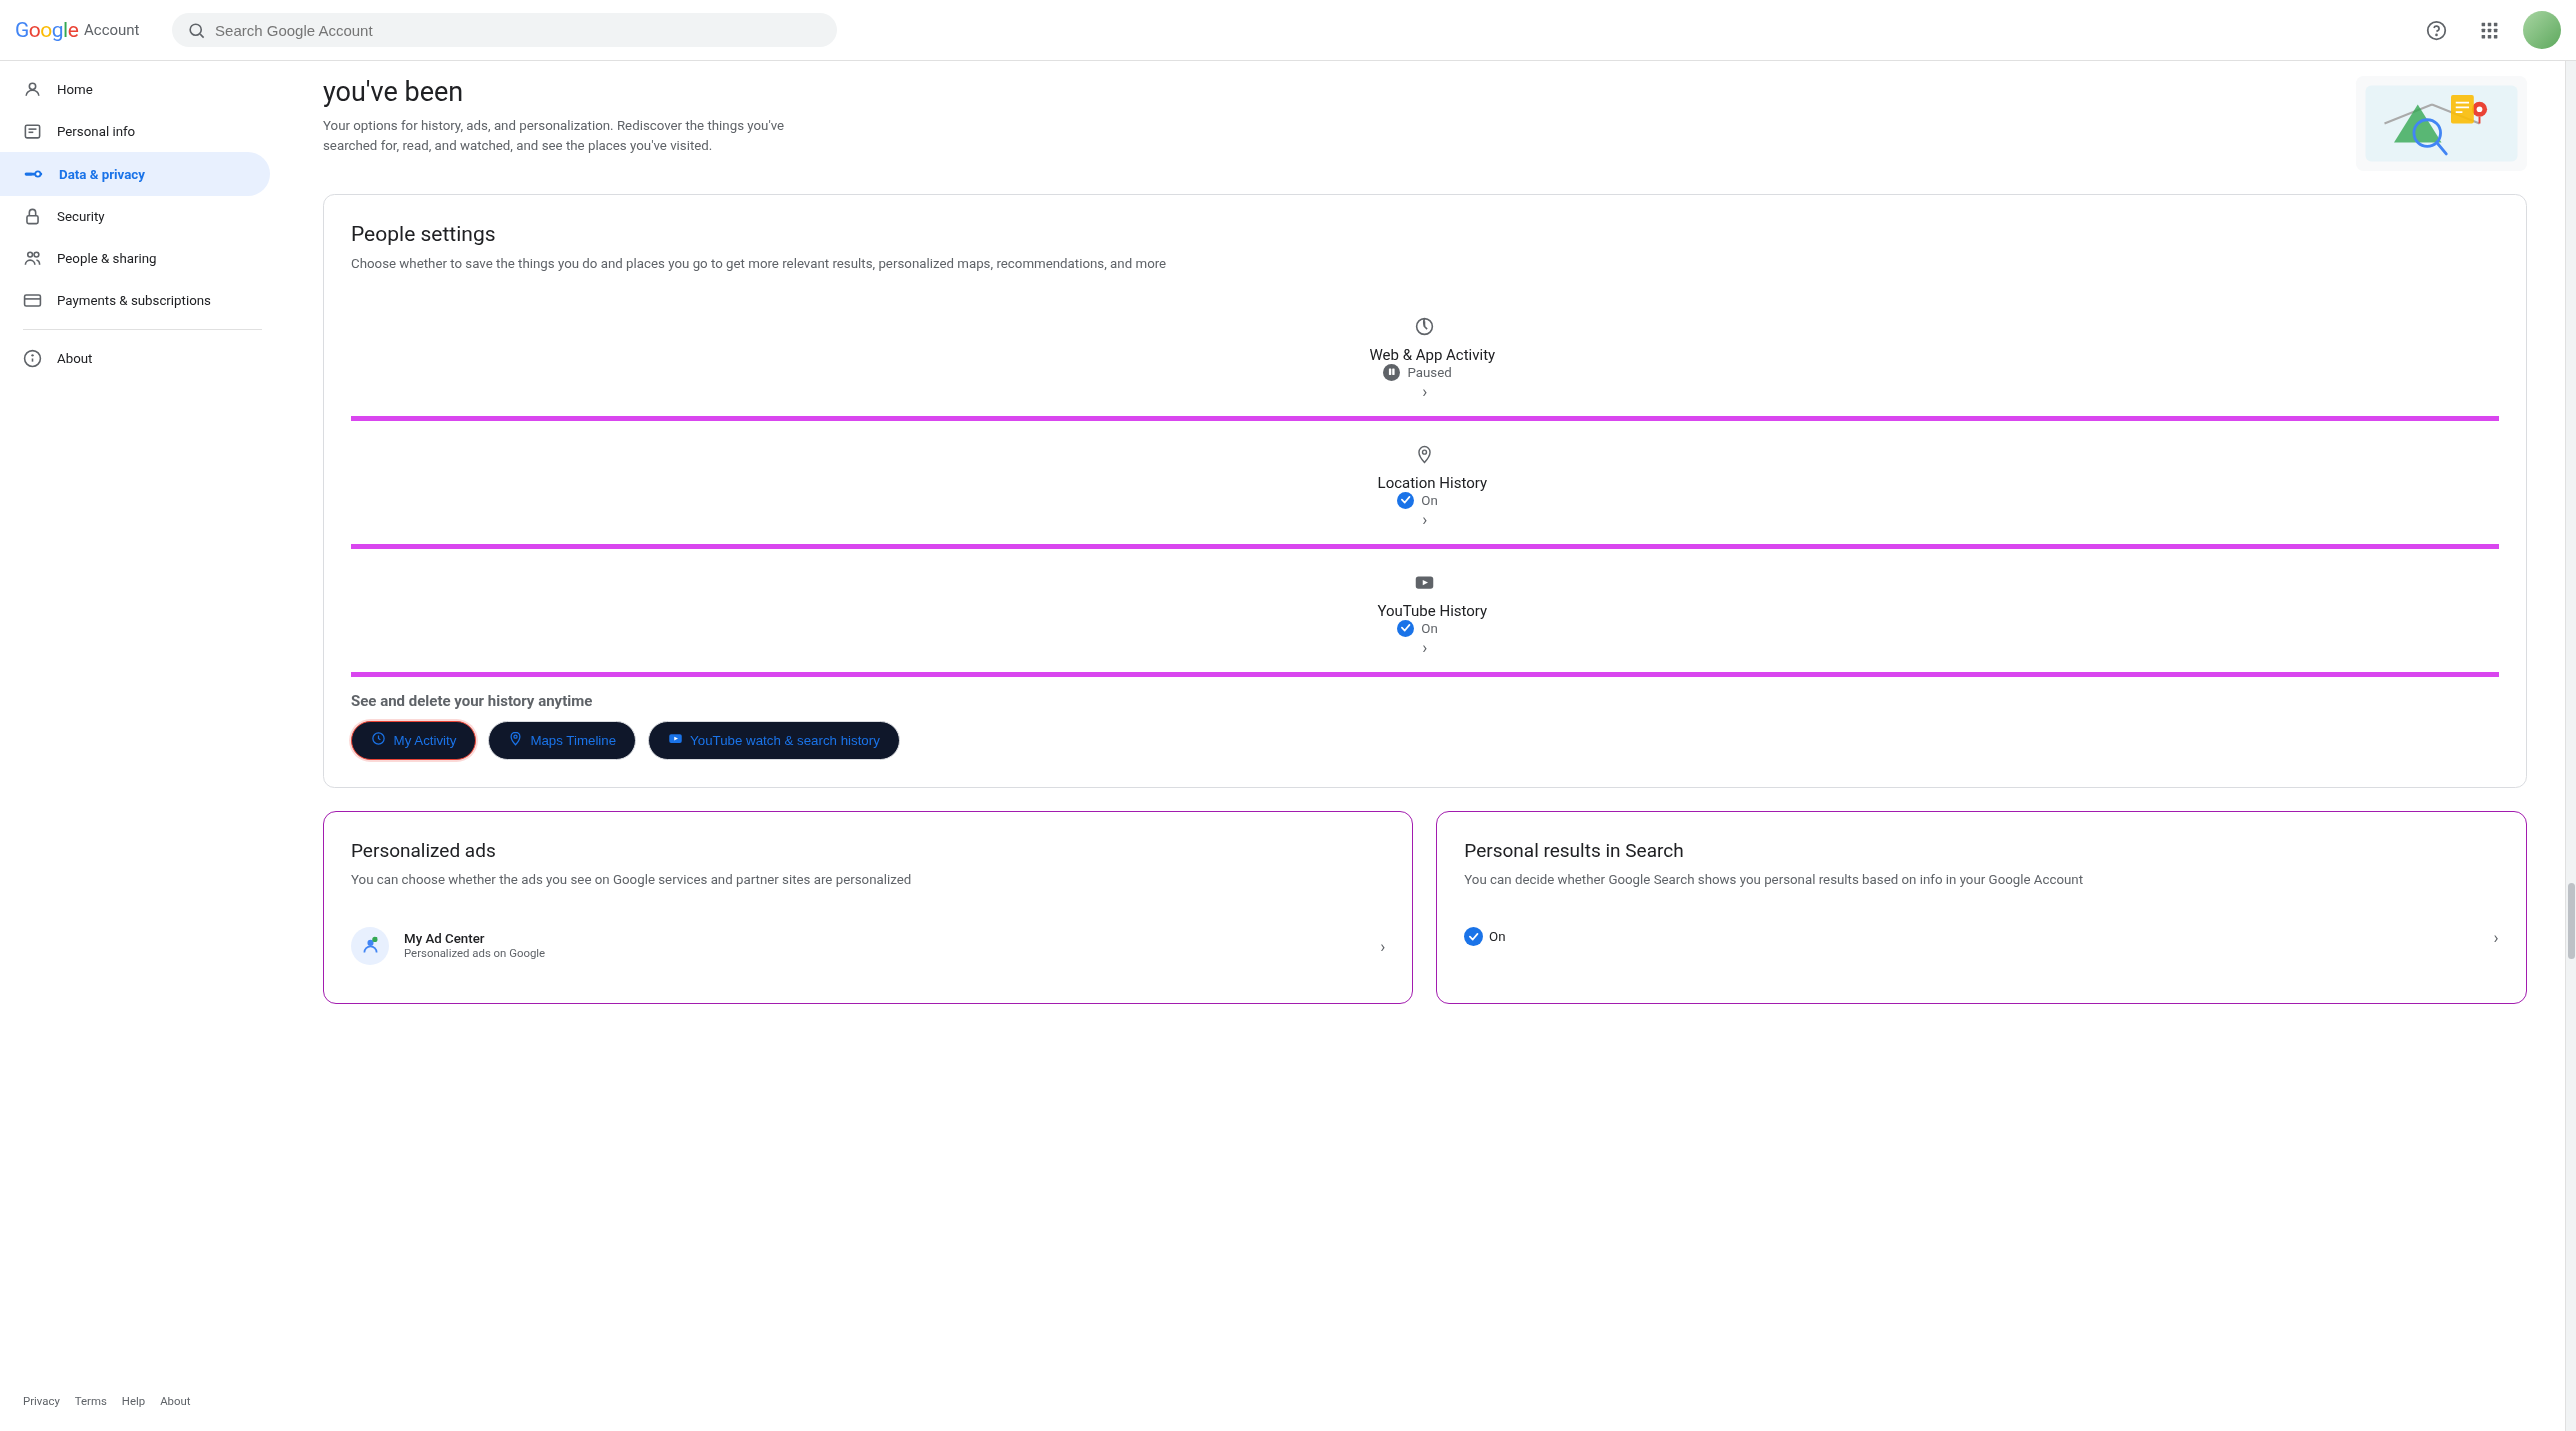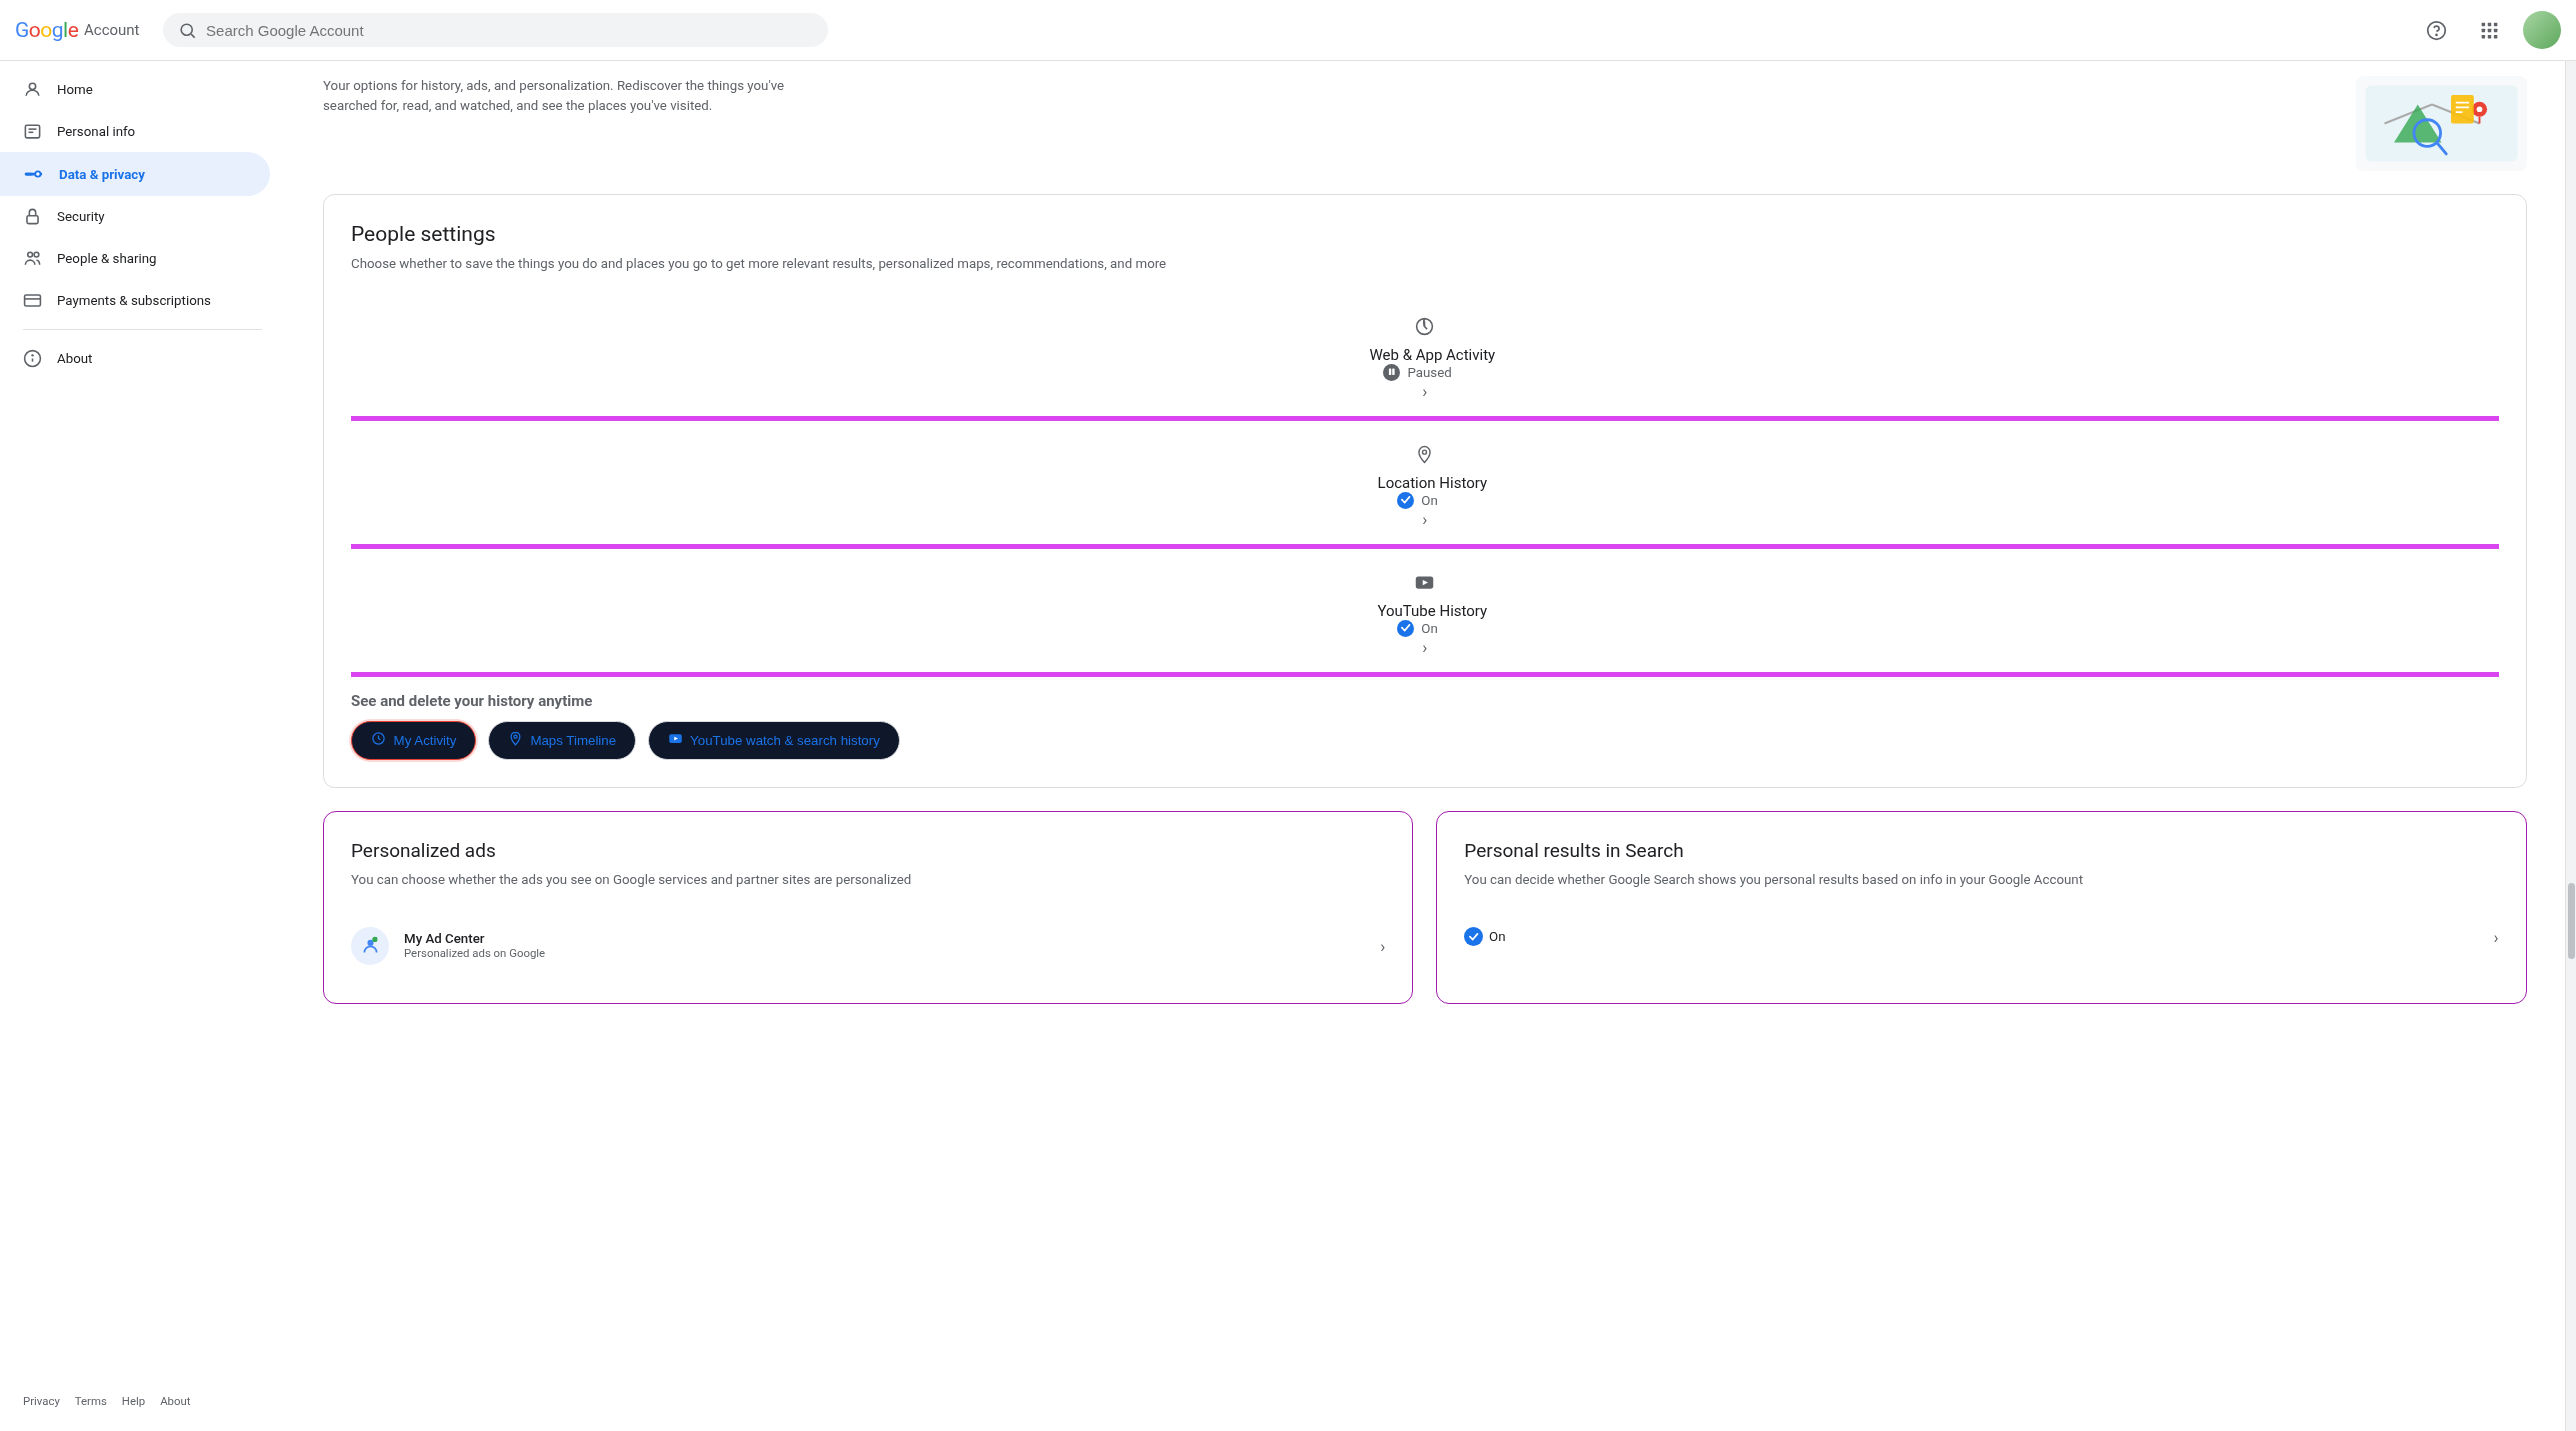--- a/index.html
+++ b/index.html
@@ -14,21 +14,21 @@
       height: 61px;
       position: sticky;
       top: 0;
       background: #fff;
       z-index: 100;
     }
     .logo {
       display: flex;
       align-items: center;
       gap: 5.7px;
-      margin-right: 23px;
+      margin-right: 32px;
       text-decoration: none;
     }
     .logo-google {
       font-size: 21px;
       font-weight: 400;
       letter-spacing: -0.5px;
     }
     .logo-g { color: #4285F4; }
     .logo-o1 { color: #EA4335; }
     .logo-o2 { color: #FBBC05; }
@@ -485,20 +485,21 @@
       <a>Terms</a>
       <a>Help</a>
       <a>About</a>
     </div>
   </nav>
 
   <main class="main">
 
     <div class="top-partial">
       <div class="top-text">
+        <h2>you've been</h2>
         <p>Your options for history, ads, and personalization. Rediscover the things you've searched for, read, and watched, and see the places you've visited.</p>
       </div>
       <div class="top-illustration">
         <svg class="illustration-svg" viewBox="0 0 180 100" xmlns="http://www.w3.org/2000/svg">
           <rect x="0" y="0" width="180" height="100" fill="#f8f9fa" rx="8"></rect>
 
           <rect x="10" y="10" width="160" height="80" fill="#e8f4f8" rx="6"></rect>
 
           <line x1="30" y1="50" x2="80" y2="30" stroke="#aaa" stroke-width="2"></line>
           <line x1="80" y1="30" x2="130" y2="50" stroke="#aaa" stroke-width="2"></line>

